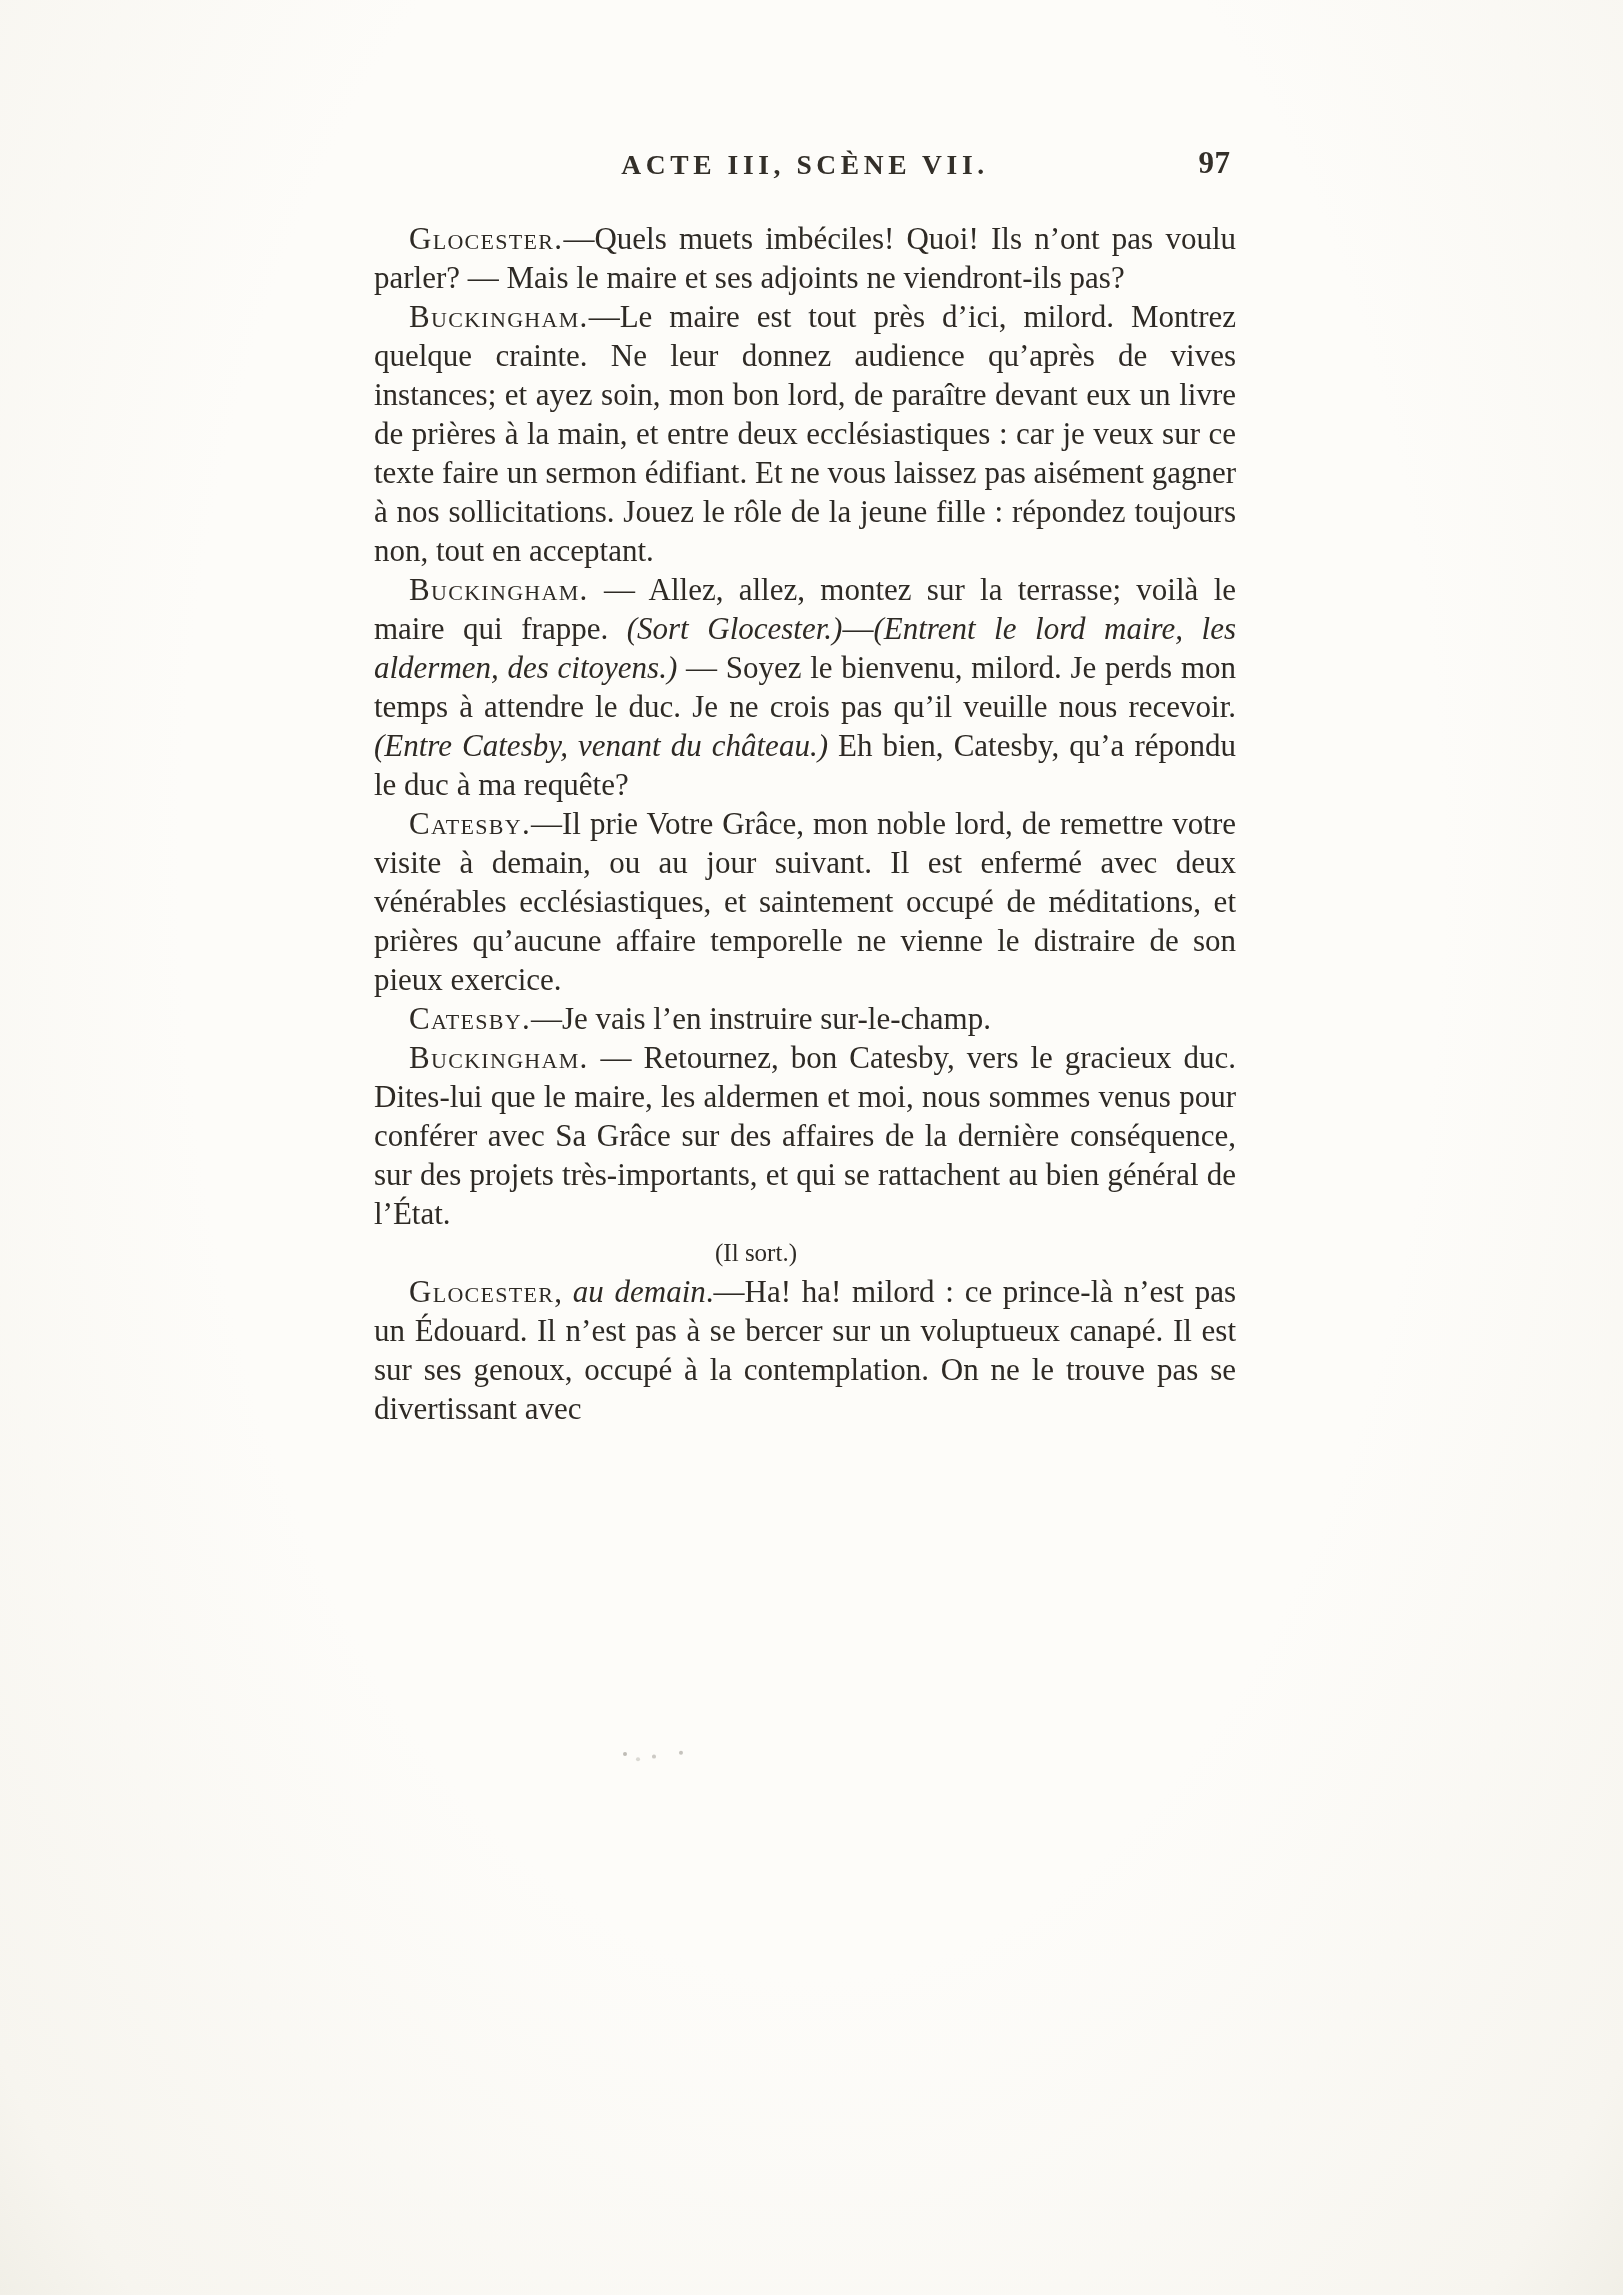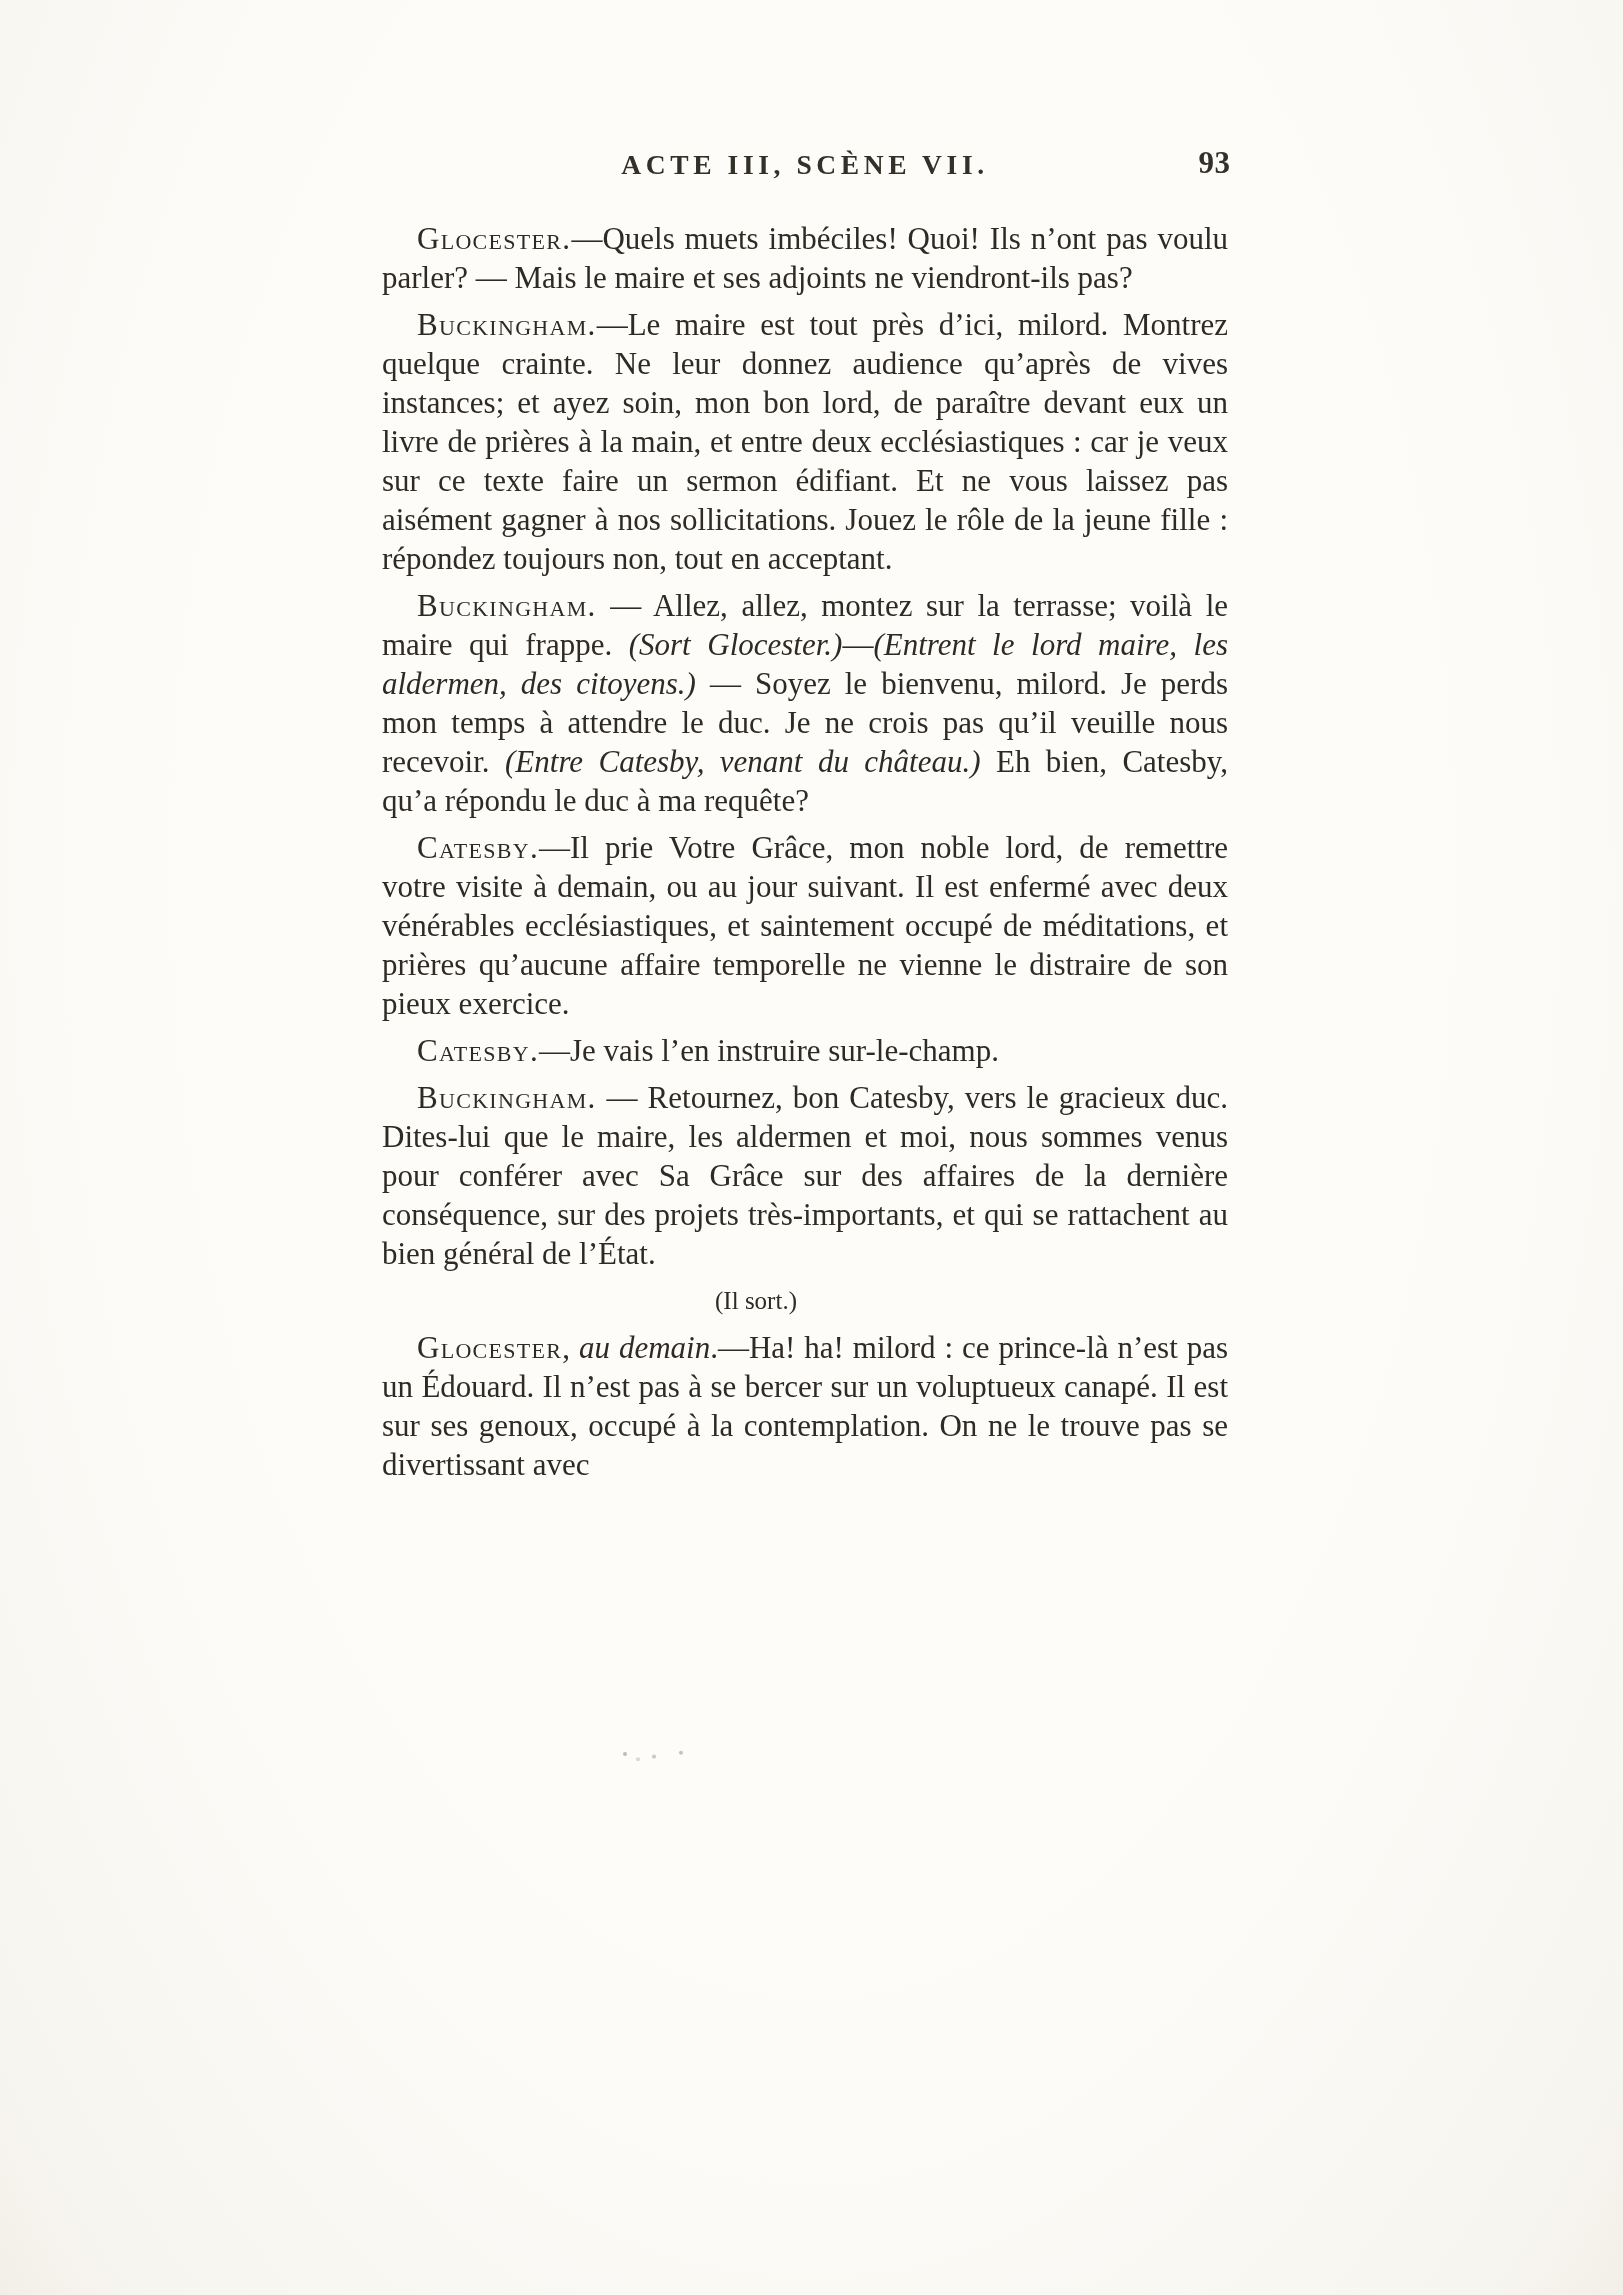--- a/index.html
+++ b/index.html
@@ -48,21 +48,21 @@
     letter-spacing: 0.7px;
     color: #332f29;
   }
   .text-block {
     font-size: 31px;
     line-height: 39px;
     text-align: justify;
     color: #2e2a25;
   }
   .para {
-    margin: 8px;
+    margin: 0;
     text-indent: 35px;
     hyphens: none;
   }
   .para.exit {
     text-align: center;
     text-indent: 0;
     font-size: 25px;
     padding-right: 98px;
   }
   .sc {
@@ -89,21 +89,21 @@
     filter: blur(0.7px);
   }
 </style>
 </head>
 <body>
 
 <div class="page">
   <div class="content">
     <div class="header">
       <span class="running-title">ACTE III, SCÈNE VII.</span>
-      <span class="page-number">93</span>
+      <span class="page-number">97</span>
     </div>
     <div class="text-block" id="text-block">
         <p class="para"><span class="sc">Glocester.</span><span class="n">—Quels muets imbéciles! Quoi! Ils n’ont pas voulu parler? — Mais le maire et ses adjoints ne viendront-ils pas?</span></p>
         <p class="para"><span class="sc">Buckingham.</span><span class="n">—Le maire est tout près d’ici, milord. Montrez quelque crainte. Ne leur donnez audience qu’après de vives instances; et ayez soin, mon bon lord, de paraître devant eux un livre de prières à la main, et entre deux ecclésiastiques : car je veux sur ce texte faire un sermon édifiant. Et ne vous laissez pas aisément gagner à nos sollicitations. Jouez le rôle de la jeune fille : répondez toujours non, tout en acceptant.</span></p>
         <p class="para"><span class="sc">Buckingham.</span><span class="n"> — Allez, allez, montez sur la terrasse; voilà le maire qui frappe. </span><span class="i">(Sort Glocester.)</span><span class="n">—</span><span class="i">(Entrent le lord maire, les aldermen, des citoyens.)</span><span class="n"> — Soyez le bienvenu, milord. Je perds mon temps à attendre le duc. Je ne crois pas qu’il veuille nous recevoir. </span><span class="i">(Entre Catesby, venant du château.)</span><span class="n"> Eh bien, Catesby, qu’a répondu le duc à ma requête?</span></p>
         <p class="para"><span class="sc">Catesby.</span><span class="n">—Il prie Votre Grâce, mon noble lord, de remettre votre visite à demain, ou au jour suivant. Il est enfermé avec deux vénérables ecclésiastiques, et saintement occupé de méditations, et prières qu’aucune affaire temporelle ne vienne le distraire de son pieux exercice.</span></p>
         <p class="para"><span class="sc">Catesby.</span><span class="n">—Je vais l’en instruire sur-le-champ.</span></p>
         <p class="para"><span class="sc">Buckingham.</span><span class="n"> — Retournez, bon Catesby, vers le gracieux duc. Dites-lui que le maire, les aldermen et moi, nous sommes venus pour conférer avec Sa Grâce sur des affaires de la dernière conséquence, sur des projets très-importants, et qui se rattachent au bien général de l’État.</span></p>
         <p class="para exit"><span class="n">(Il sort.)</span></p>
         <p class="para"><span class="sc">Glocester</span><span class="n">, </span><span class="i">au demain</span><span class="n">.—Ha! ha! milord : ce prince-là n’est pas un Édouard. Il n’est pas à se bercer sur un voluptueux canapé. Il est sur ses genoux, occupé à la contemplation. On ne le trouve pas se divertissant avec</span></p>

